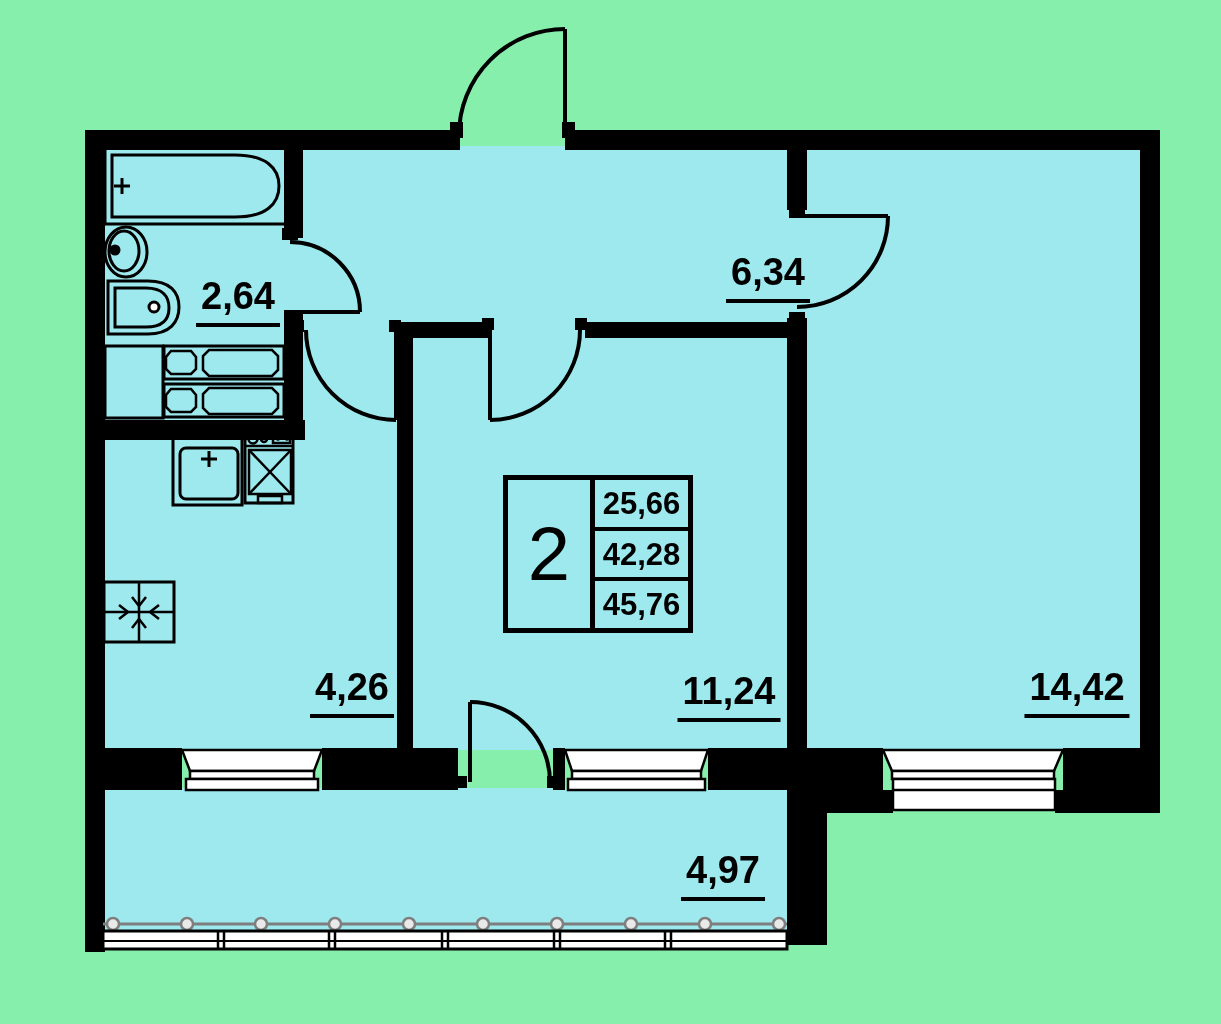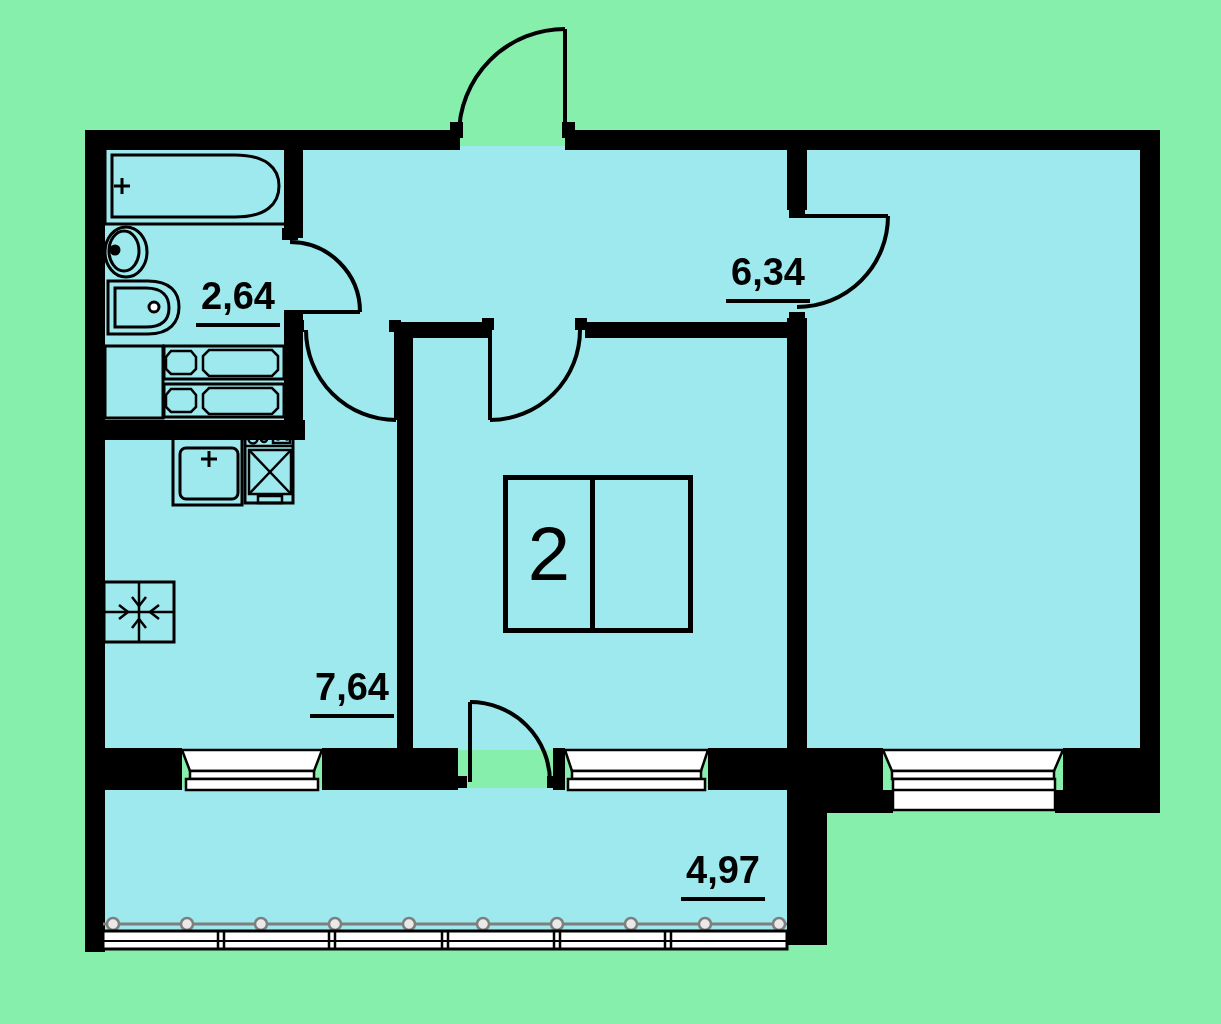--- a/index.html
+++ b/index.html
@@ -202,21 +202,30 @@
       <polyline points="159,605 150,612 159,619"></polyline>
     </g>
   </g>
 </svg>
 
   <div class="area-label" style="left:238px;top:277px">
     <span>2,64</span></div>
   <div class="area-label" style="left:768px;top:253px">
     <span>6,34</span></div>
   <div class="area-label" style="left:352px;top:668px">
-    <span>7,64</span></div>
+    <span>4,26</span></div>
+  <div class="area-label" style="left:729px;top:672px">
+    <span>11,24</span></div>
+  <div class="area-label" style="left:1077px;top:668px">
+    <span>14,42</span></div>
   <div class="area-label" style="left:723px;top:851px">
     <span>4,97</span></div>
 
   <div id="infobox">
     <div class="type">2</div>
+    <div class="nums">
+      <div>25,66</div>
+      <div>42,28</div>
+      <div>45,76</div>
+    </div>
   </div>
 
 </div>
 
 </body></html>

